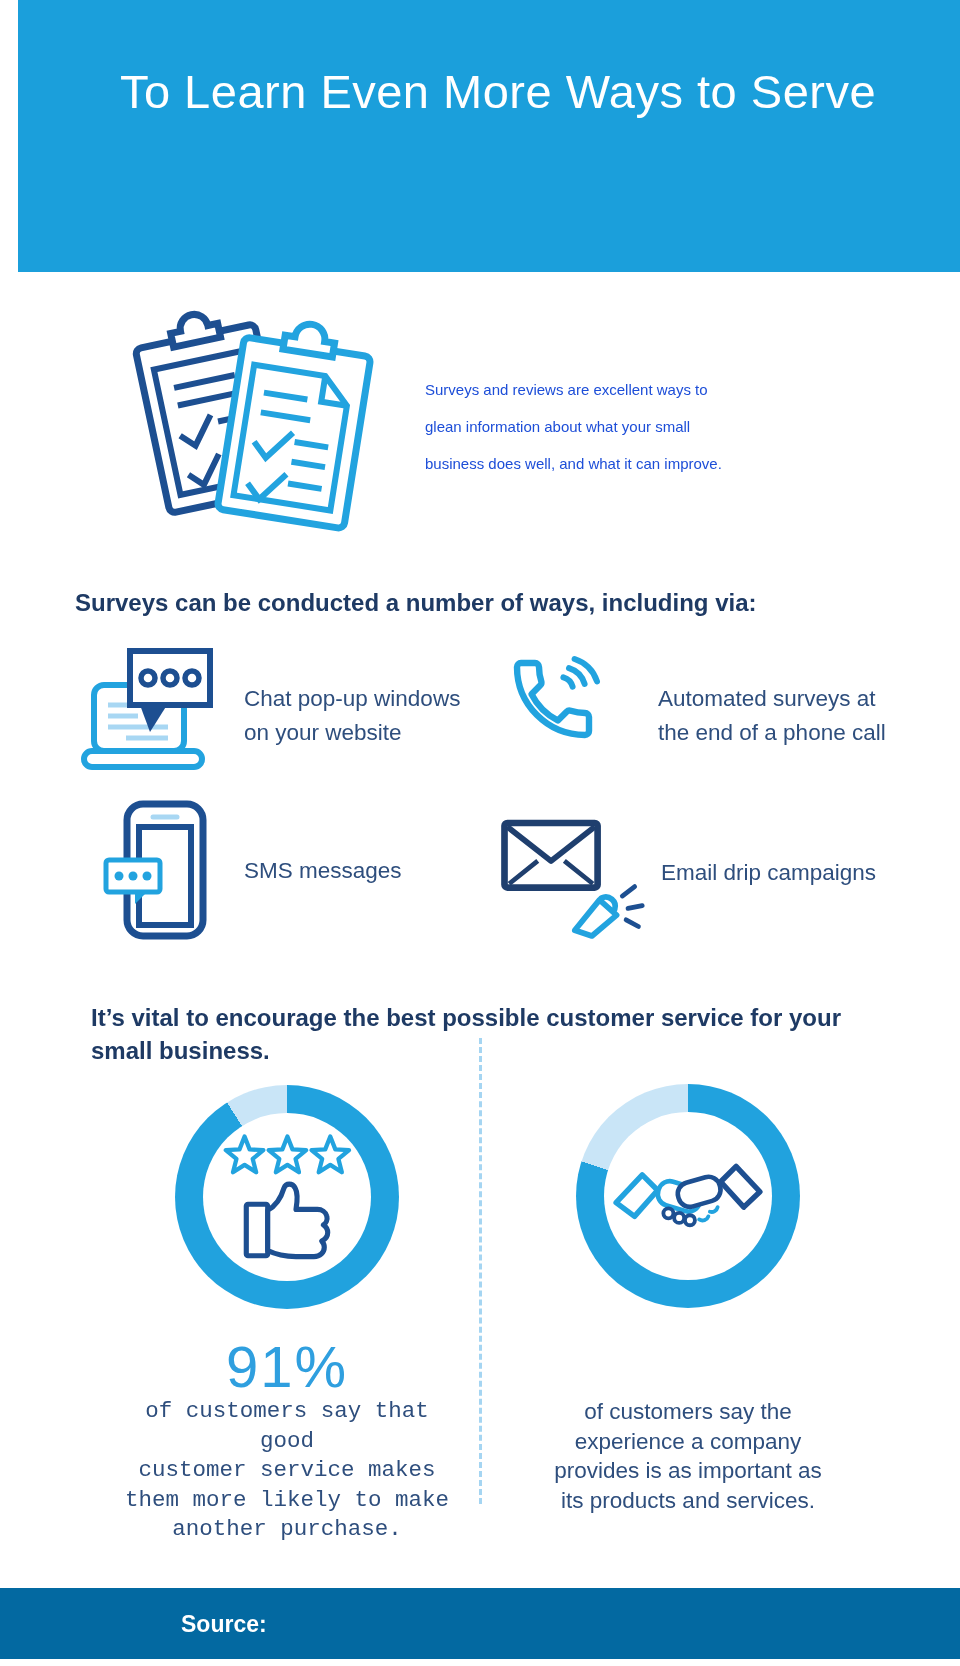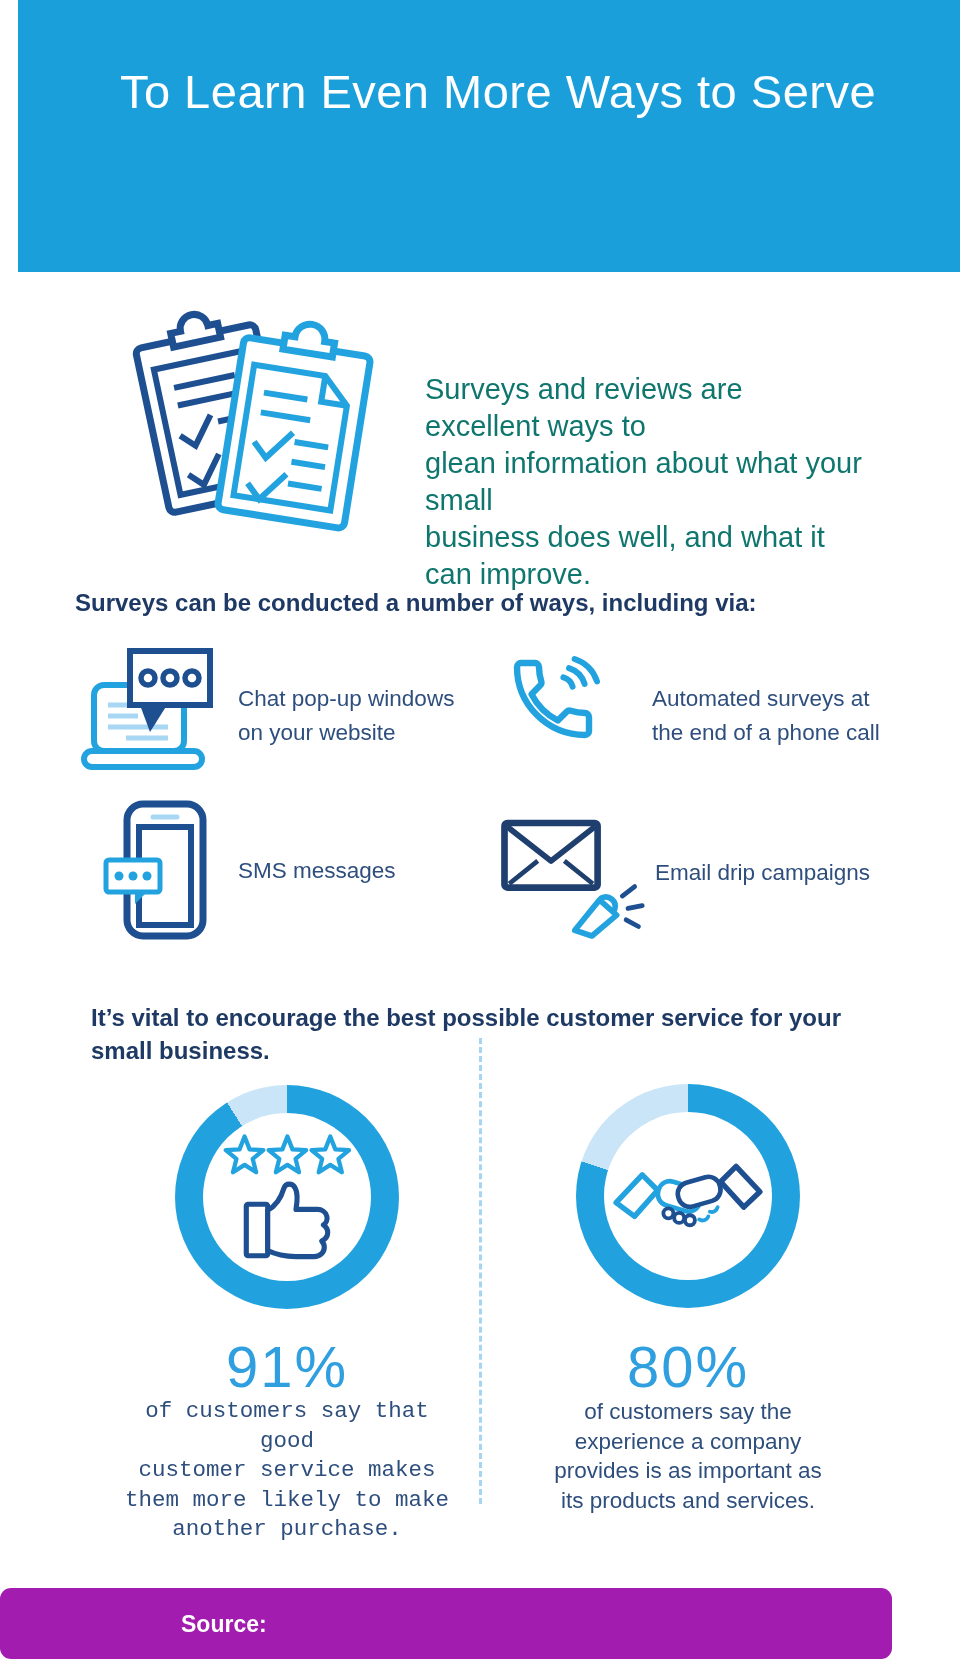--- a/index.html
+++ b/index.html
@@ -8,44 +8,44 @@
   .abs{position:absolute;}
   .pre{white-space:pre-line;}
 
   
   .header{left:18px;top:0;width:960px;height:272px;background:#1B9FDB;}
   .title{width:100%;top:62px;text-align:center;color:#ffffff;font-size:47px;
          line-height:60px;font-weight:400;letter-spacing:.5px;}
   .title b{font-weight:700;}
 
   
-  .intro-text{left:425px;top:371px;width:440px;font-size:29px;line-height:37px;color:#0f766e;}
+  .intro-text{left:425px;top:371px;width:440px;font-size:15px;line-height:37px;color:#1d4ed8;}
 
   
   .sec-head{font-size:24px;font-weight:700;color:#1E3A64;line-height:33px;}
   .h1{left:75px;top:586px;width:760px;}
   .h2{left:75px;top:985px;width:760px;}
 
   
-  .item-label{font-size:22.5px;line-height:34px;color:#2E4E7D;}
+  .item-label{font-size:22.5px;line-height:34px;color:#2E4E7D;margin-left:6px;}
 
   
   .donut{width:224px;height:224px;border-radius:50%;}
   .hole{position:absolute;left:28px;top:28px;width:168px;height:168px;border-radius:50%;
         background:#ffffff;display:flex;align-items:center;justify-content:center;}
   .divider{left:479px;top:1038px;height:466px;width:0;border-left:3px dashed #A5D5F2;}
   .pct{width:300px;text-align:center;font-size:58px;font-weight:400;color:#2F9FDF;letter-spacing:2px;}
   .pct1{left:137px;top:1333px;}
   .pct2{left:538px;top:1333px;}
   .stat-desc{width:334px;text-align:center;font-size:22.5px;line-height:29.5px;color:#2E4E7D;}
   .d1{left:120px;top:1397px;font-family:Liberation Mono, monospace;}
   .d2{left:521px;top:1397px;}
 
   
-  .footer{left:0;top:1588px;width:892px;height:71px;background:#a21caf;color:#ffffff;border-radius:11px;}
+  .footer{left:0;top:1588px;width:960px;height:71px;background:#0369a1;color:#ffffff;}
   .src-label{left:181px;top:50%;transform:translateY(-50%);font-size:23px;font-weight:700;}
   .src-text{left:354px;top:50%;transform:translateY(-50%);font-size:20.5px;font-weight:400;letter-spacing:.3px;}
 
   svg{overflow:visible;}
 </style>
 </head>
 <body>
 
 <div class="page">
 
@@ -187,21 +187,20 @@
         </g>
         <g fill="none" stroke="#22A3DF" stroke-width="5" stroke-linecap="round">
           <path d="M112,88 a8,8 0 0 0 12,-4"></path>
           <path d="M126,78 a8,8 0 0 0 10,-6"></path>
         </g>
       </svg>
     </div>
   </div>
 
   <div class="abs pct pct1">91%</div>
-  <div class="abs pct pct2">80%</div>
 
   <div class="abs stat-desc d1 pre">of customers say that good
 customer service makes
 them more likely to make
 another purchase.</div>
   <div class="abs stat-desc d2 pre">of customers say the
 experience a company
 provides is as important as
 its products and services.</div>
 

